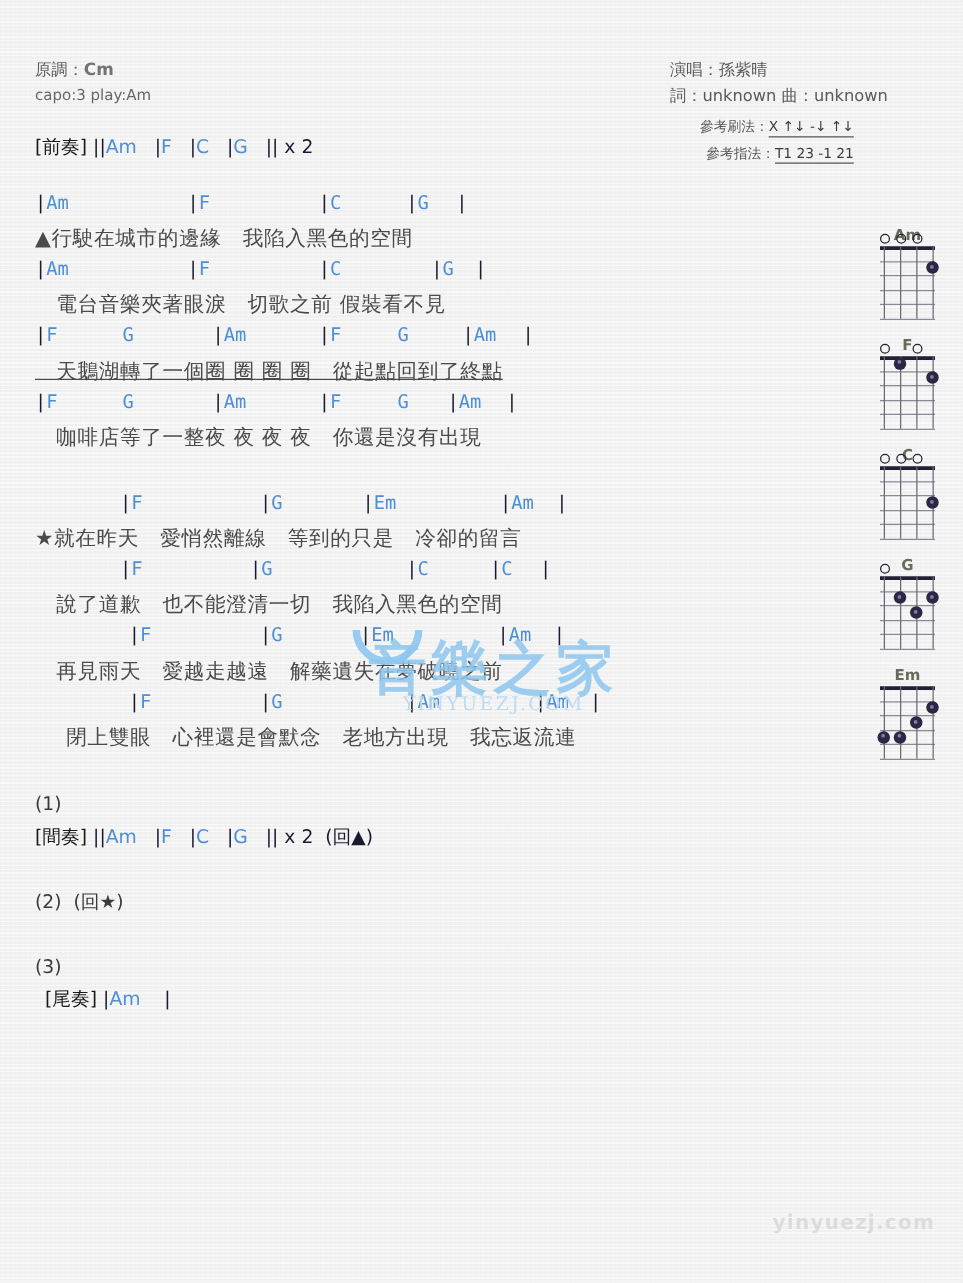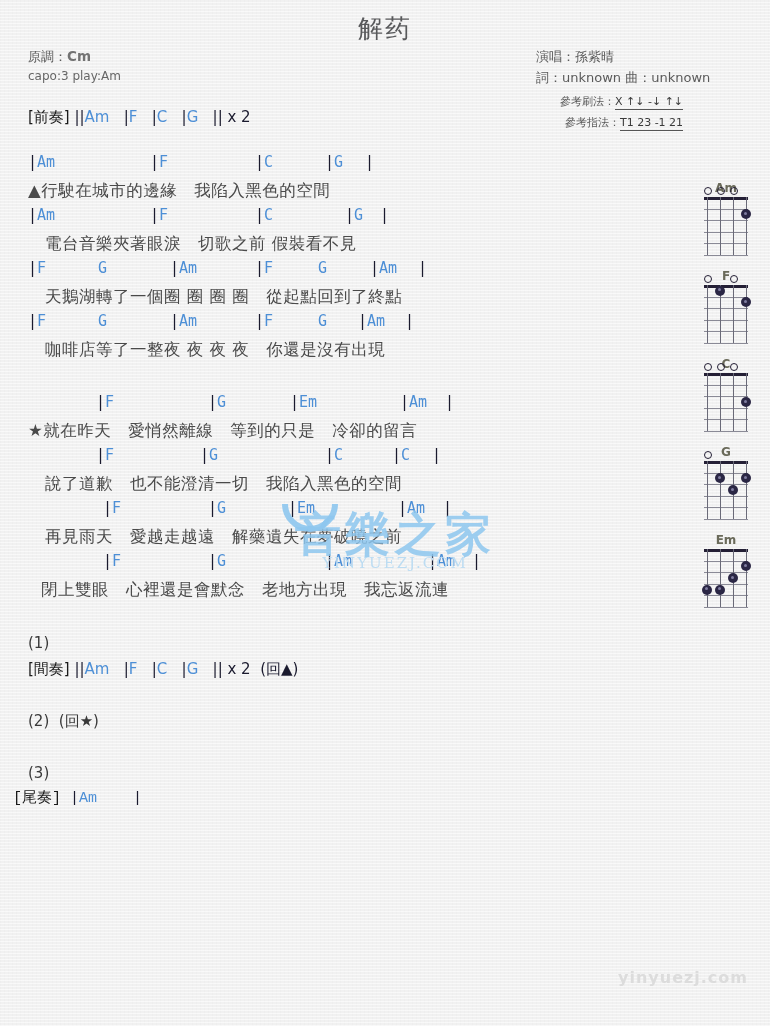--- a/index.html
+++ b/index.html
@@ -115,21 +115,20 @@
     font-size:16px;font-weight:bold;color:#dcdcdc;letter-spacing:1px;
   }
 </style>
 </head>
 <body>
 
 <div class="page"></div>
 
 <div class="sheet">
 
-  <div class="title">解药</div>
 
   <div class="key-block">
     <div class="key-line"><span>原調：</span><b>Cm</b></div>
     <div class="capo-line">capo:3 play:Am</div>
   </div>
 
   <div class="credits">
     <div>演唱：孫紫晴</div>
     <div>詞：unknown  曲：unknown</div>
   </div>
@@ -145,45 +144,45 @@
         <div class="plain" style="padding-left: 28px;"><span class="tag">[前奏] </span><span class="bar">||</span><span class="ch">Am</span><span class="bar">   |</span><span class="ch">F</span><span class="bar">   |</span><span class="ch">C</span><span class="bar">   |</span><span class="ch">G</span><span class="bar">   || x 2</span></div>
         <div class="spacer" style="height: 22px;"></div>
       </div>
     <div id="sections-root">
         <div>
           <div class="chordline"><span class="c" style="left: 28px;"><span class="bar">|</span><span class="ch">Am</span></span><span class="c" style="left: 150px;"><span class="bar">|</span><span class="ch">F</span></span><span class="c" style="left: 255px;"><span class="bar">|</span><span class="ch">C</span></span><span class="c" style="left: 325px;"><span class="bar">|</span><span class="ch">G</span></span><span class="c" style="left: 365px;"><span class="bar">|</span></span></div>
           <div class="lyricline" style="padding-left: 28px;">▲行駛在城市的邊緣　我陷入黑色的空間</div>
           <div class="chordline"><span class="c" style="left: 28px;"><span class="bar">|</span><span class="ch">Am</span></span><span class="c" style="left: 150px;"><span class="bar">|</span><span class="ch">F</span></span><span class="c" style="left: 255px;"><span class="bar">|</span><span class="ch">C</span></span><span class="c" style="left: 345px;"><span class="bar">|</span><span class="ch">G</span></span><span class="c" style="left: 380px;"><span class="bar">|</span></span></div>
           <div class="lyricline" style="padding-left: 28px;">　電台音樂夾著眼淚　切歌之前 假裝看不見</div>
           <div class="chordline"><span class="c" style="left: 28px;"><span class="bar">|</span><span class="ch">F</span></span><span class="c" style="left: 98px;"><span class="ch">G</span></span><span class="c" style="left: 170px;"><span class="bar">|</span><span class="ch">Am</span></span><span class="c" style="left: 255px;"><span class="bar">|</span><span class="ch">F</span></span><span class="c" style="left: 318px;"><span class="ch">G</span></span><span class="c" style="left: 370px;"><span class="bar">|</span><span class="ch">Am</span></span><span class="c" style="left: 418px;"><span class="bar">|</span></span></div>
-          <div class="lyricline" style="padding-left: 28px;">　天鵝湖轉了一個圈 圈 圈 圈　從起點回到了終點</div>
+          <div class="lyricline" style="padding-left: 28px; text-decoration: underline;">　天鵝湖轉了一個圈 圈 圈 圈　從起點回到了終點</div>
           <div class="chordline"><span class="c" style="left: 28px;"><span class="bar">|</span><span class="ch">F</span></span><span class="c" style="left: 98px;"><span class="ch">G</span></span><span class="c" style="left: 170px;"><span class="bar">|</span><span class="ch">Am</span></span><span class="c" style="left: 255px;"><span class="bar">|</span><span class="ch">F</span></span><span class="c" style="left: 318px;"><span class="ch">G</span></span><span class="c" style="left: 358px;"><span class="bar">|</span><span class="ch">Am</span></span><span class="c" style="left: 405px;"><span class="bar">|</span></span></div>
           <div class="lyricline" style="padding-left: 28px;">　咖啡店等了一整夜 夜 夜 夜　你還是沒有出現</div>
         </div>
         <div class="spacer" style="height: 28px;"></div>
         <div>
           <div class="chordline"><span class="c" style="left: 96px;"><span class="bar">|</span><span class="ch">F</span></span><span class="c" style="left: 208px;"><span class="bar">|</span><span class="ch">G</span></span><span class="c" style="left: 290px;"><span class="bar">|</span><span class="ch">Em</span></span><span class="c" style="left: 400px;"><span class="bar">|</span><span class="ch">Am</span></span><span class="c" style="left: 445px;"><span class="bar">|</span></span></div>
           <div class="lyricline" style="padding-left: 28px;">★就在昨天　愛悄然離線　等到的只是　冷卻的留言</div>
           <div class="chordline"><span class="c" style="left: 96px;"><span class="bar">|</span><span class="ch">F</span></span><span class="c" style="left: 200px;"><span class="bar">|</span><span class="ch">G</span></span><span class="c" style="left: 325px;"><span class="bar">|</span><span class="ch">C</span></span><span class="c" style="left: 392px;"><span class="bar">|</span><span class="ch">C</span></span><span class="c" style="left: 432px;"><span class="bar">|</span></span></div>
           <div class="lyricline" style="padding-left: 28px;">　說了道歉　也不能澄清一切　我陷入黑色的空間</div>
           <div class="chordline"><span class="c" style="left: 103px;"><span class="bar">|</span><span class="ch">F</span></span><span class="c" style="left: 208px;"><span class="bar">|</span><span class="ch">G</span></span><span class="c" style="left: 288px;"><span class="bar">|</span><span class="ch">Em</span></span><span class="c" style="left: 398px;"><span class="bar">|</span><span class="ch">Am</span></span><span class="c" style="left: 443px;"><span class="bar">|</span></span></div>
           <div class="lyricline" style="padding-left: 28px;">　再見雨天　愛越走越遠　解藥遺失在夢破曉之前</div>
           <div class="chordline"><span class="c" style="left: 103px;"><span class="bar">|</span><span class="ch">F</span></span><span class="c" style="left: 208px;"><span class="bar">|</span><span class="ch">G</span></span><span class="c" style="left: 325px;"><span class="bar">|</span><span class="ch">Am</span></span><span class="c" style="left: 428px;"><span class="bar">|</span><span class="ch">Am</span></span><span class="c" style="left: 472px;"><span class="bar">|</span></span></div>
-          <div class="lyricline" style="padding-left: 24px;">　閉上雙眼　心裡還是會默念　老地方出現　我忘返流連</div>
+          <div class="lyricline" style="padding-left: 36px;">　閉上雙眼　心裡還是會默念　老地方出現　我忘返流連</div>
         </div>
       </div>
     <div id="outro-root">
         <div class="spacer" style="height: 26px;"></div>
         <div class="plain" style="padding-left: 28px;">(1)</div>
         <div class="plain" style="padding-left: 28px;"><span class="tag">[間奏] </span><span class="bar">||</span><span class="ch">Am</span><span class="bar">   |</span><span class="ch">F</span><span class="bar">   |</span><span class="ch">C</span><span class="bar">   |</span><span class="ch">G</span><span class="bar">   || x 2  (回▲)</span></div>
         <div class="spacer" style="height: 26px;"></div>
         <div class="plain" style="padding-left: 28px;">(2)  (回★)</div>
         <div class="spacer" style="height: 26px;"></div>
         <div class="plain" style="padding-left: 28px;">(3)</div>
-        <div class="plain" style="padding-left: 13px; font-family: Liberation Mono, monospace;"><span class="tag">[尾奏] </span><span class="bar">|</span><span class="ch">Am</span><span class="bar">    |</span></div>
+        <div class="plain" style="padding-left: 36px;"><span class="tag">[尾奏] </span><span class="bar">|</span><span class="ch">Am</span><span class="bar">    |</span></div>
       </div>
   </div>
 
   <div class="diagrams" id="diagrams-root">
       <div class="diag">
         <div class="dname">Am</div>
         <div class="grid">
           <div class="nut"></div>
           <div class="fret" style="top: 11.6px;"></div>
           <div class="fret" style="top: 23.2px;"></div>

